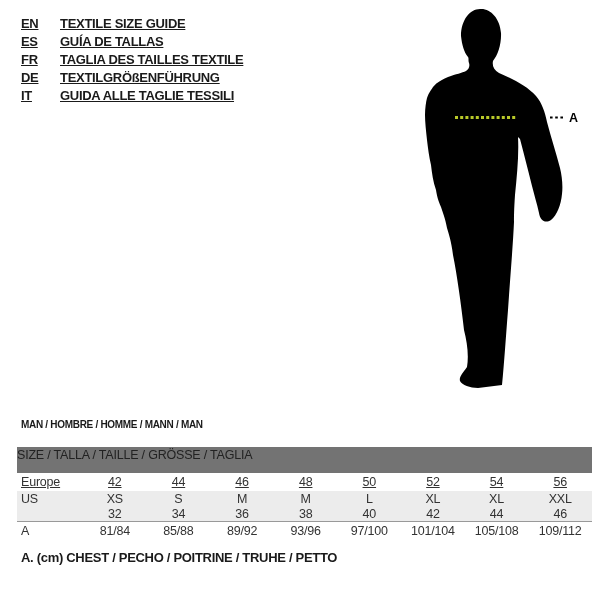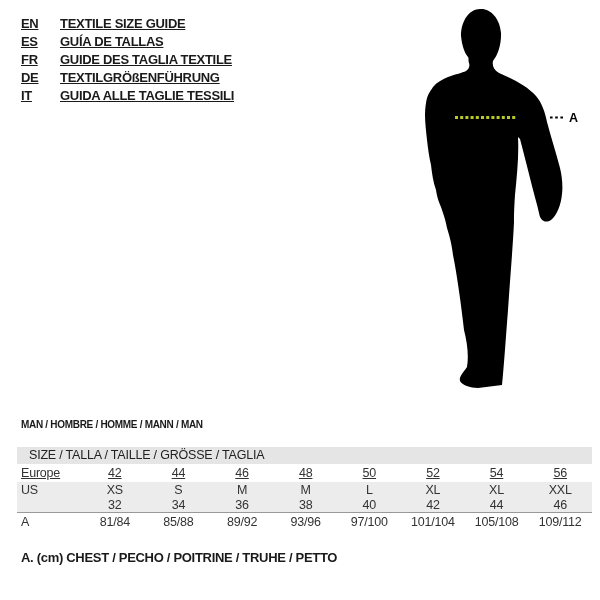--- a/index.html
+++ b/index.html
@@ -15,21 +15,21 @@
   .categories{position:absolute;left:21px;top:110px;font-weight:700;font-size:13px;line-height:18.5px;letter-spacing:-0.3px;}
 
   
   .figure{position:absolute;left:410px;top:0;width:190px;height:400px;}
 
   
   .section-title{position:absolute;left:21px;top:419px;font-weight:700;font-size:10px;letter-spacing:-0.3px;}
 
   
   .size-table{position:absolute;left:17px;top:447px;width:575px;font-size:12.5px;letter-spacing:-0.2px;color:#333;}
-  .st-header{background:#e5e5e5;height:17px;line-height:17px;padding-left:12px;color:#222;}
+  .st-header{background:#737373;height:26px;line-height:17px;padding-left:0;color:#222;}
   .st-row{display:flex;align-items:center;}
   .st-label{flex:0 0 62px;padding-left:4px;text-align:left;}
   .st-cell{flex:1;text-align:center;}
   .row-europe{height:18px;text-decoration:underline;}
   .band-stripe{background:#ececec;}
   .row-us{height:15px;}
   .row-usnum{height:15px;}
   .row-a{height:17px;border-top:1px solid #999;}
 
   
@@ -44,21 +44,21 @@
     <div class="lang-row">
       <span class="lang-code">EN</span>
       <span class="lang-label">TEXTILE SIZE GUIDE</span>
     </div>
     <div class="lang-row">
       <span class="lang-code">ES</span>
       <span class="lang-label">GUÍA DE TALLAS</span>
     </div>
     <div class="lang-row">
       <span class="lang-code">FR</span>
-      <span class="lang-label">GUIDE DES TAGLIA TEXTILE</span>
+      <span class="lang-label">TAGLIA DES TAILLES TEXTILE</span>
     </div>
     <div class="lang-row">
       <span class="lang-code">DE</span>
       <span class="lang-label">TEXTILGRÖßENFÜHRUNG</span>
     </div>
     <div class="lang-row">
       <span class="lang-code">IT</span>
       <span class="lang-label">GUIDA ALLE TAGLIE TESSILI</span>
     </div>
   </div>

